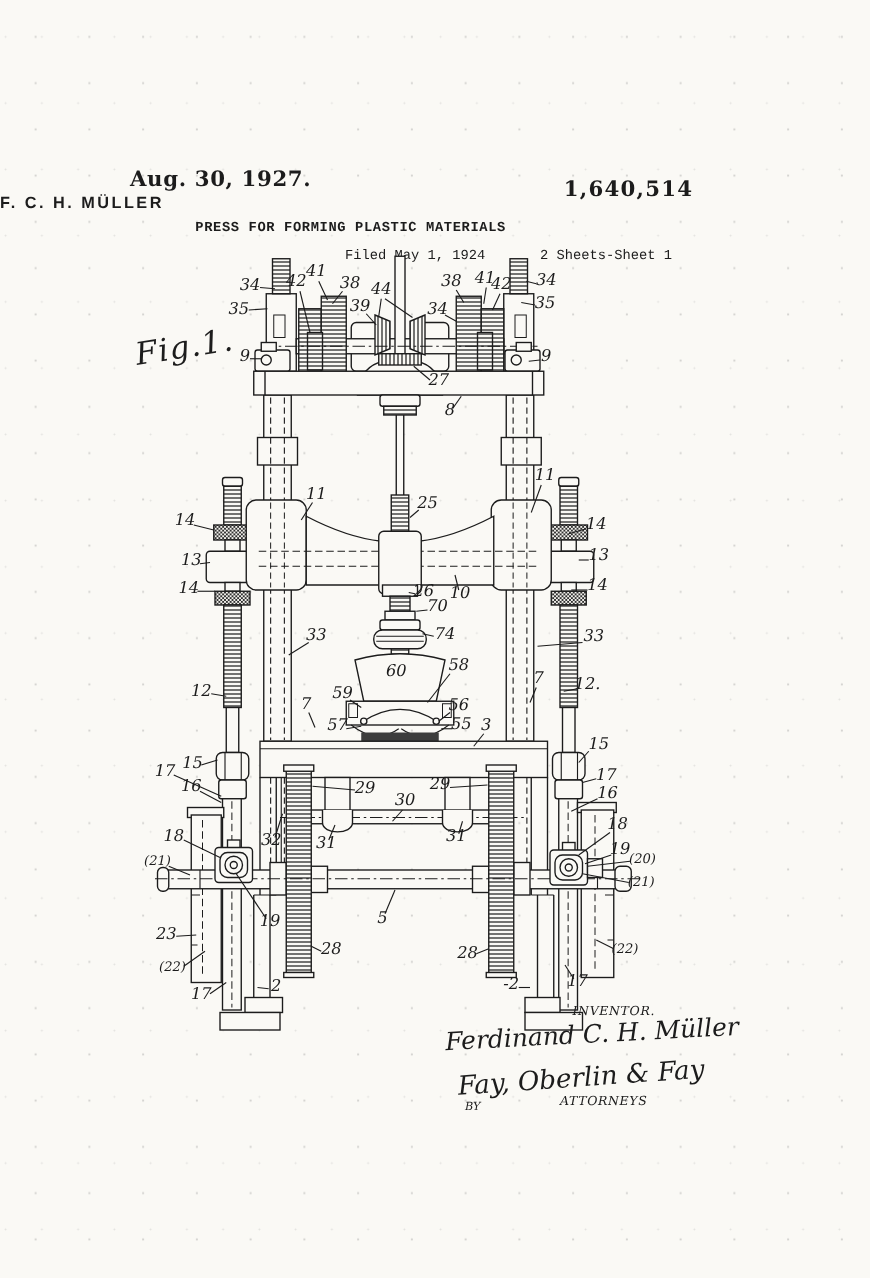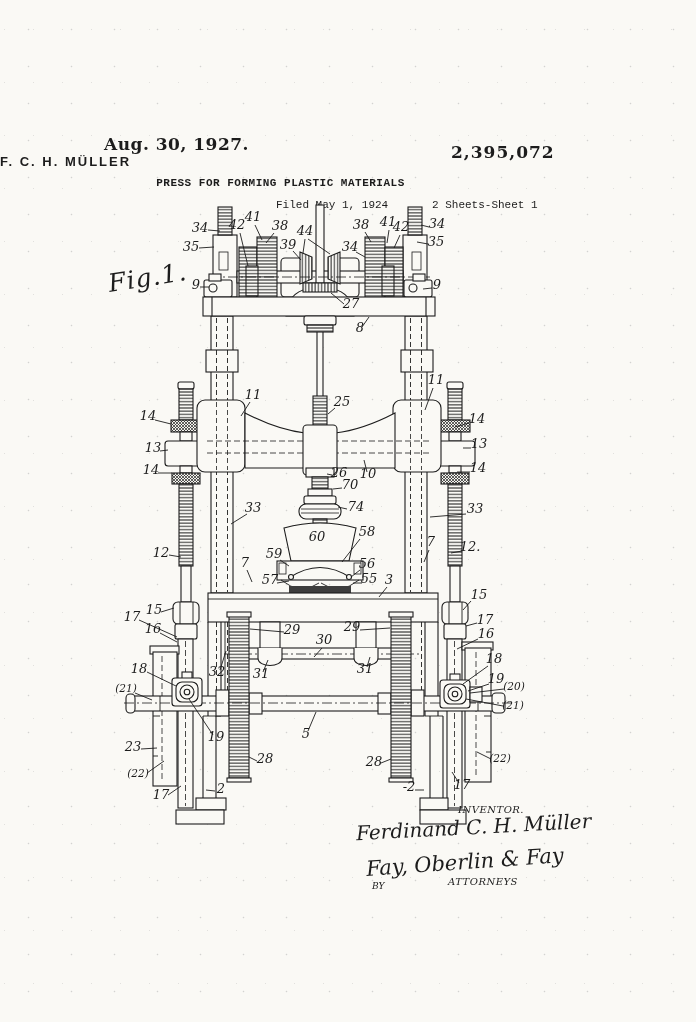--- a/index.html
+++ b/index.html
@@ -32,21 +32,21 @@
   .attorneys-h{left:448px;top:876px;font:italic 10px "DejaVu Serif",serif;letter-spacing:.5px;}
   svg{position:absolute;left:0;top:0;}
   .ref-num{font:italic 13px "DejaVu Serif",serif;fill:#1c1c1c;text-anchor:middle;}
   .ref-num.small{font-size:10.5px;}
   .leader{stroke:#1c1c1c;stroke-width:.9;fill:none;}
 </style>
 </head>
 <body>
 
 <div class="abs date">Aug. 30, 1927.</div>
-<div class="abs patnum">2,395,072</div>
+<div class="abs patnum">1,640,514</div>
 <div class="abs invname">F. C. H. MÜLLER</div>
 <div class="abs doctitle">PRESS FOR FORMING PLASTIC MATERIALS</div>
 <div class="abs filed">Filed May 1, 1924</div>
 <div class="abs sheet">2 Sheets-Sheet 1</div>
 <div class="abs figcap">Fig.1.</div>
 
 <svg width="696" height="1022" viewBox="0 0 696 1022">
   <defs>
     <pattern id="pThread" width="6" height="3.2" patternUnits="userSpaceOnUse">
       <rect width="6" height="3.2" fill="#faf9f5"></rect>

